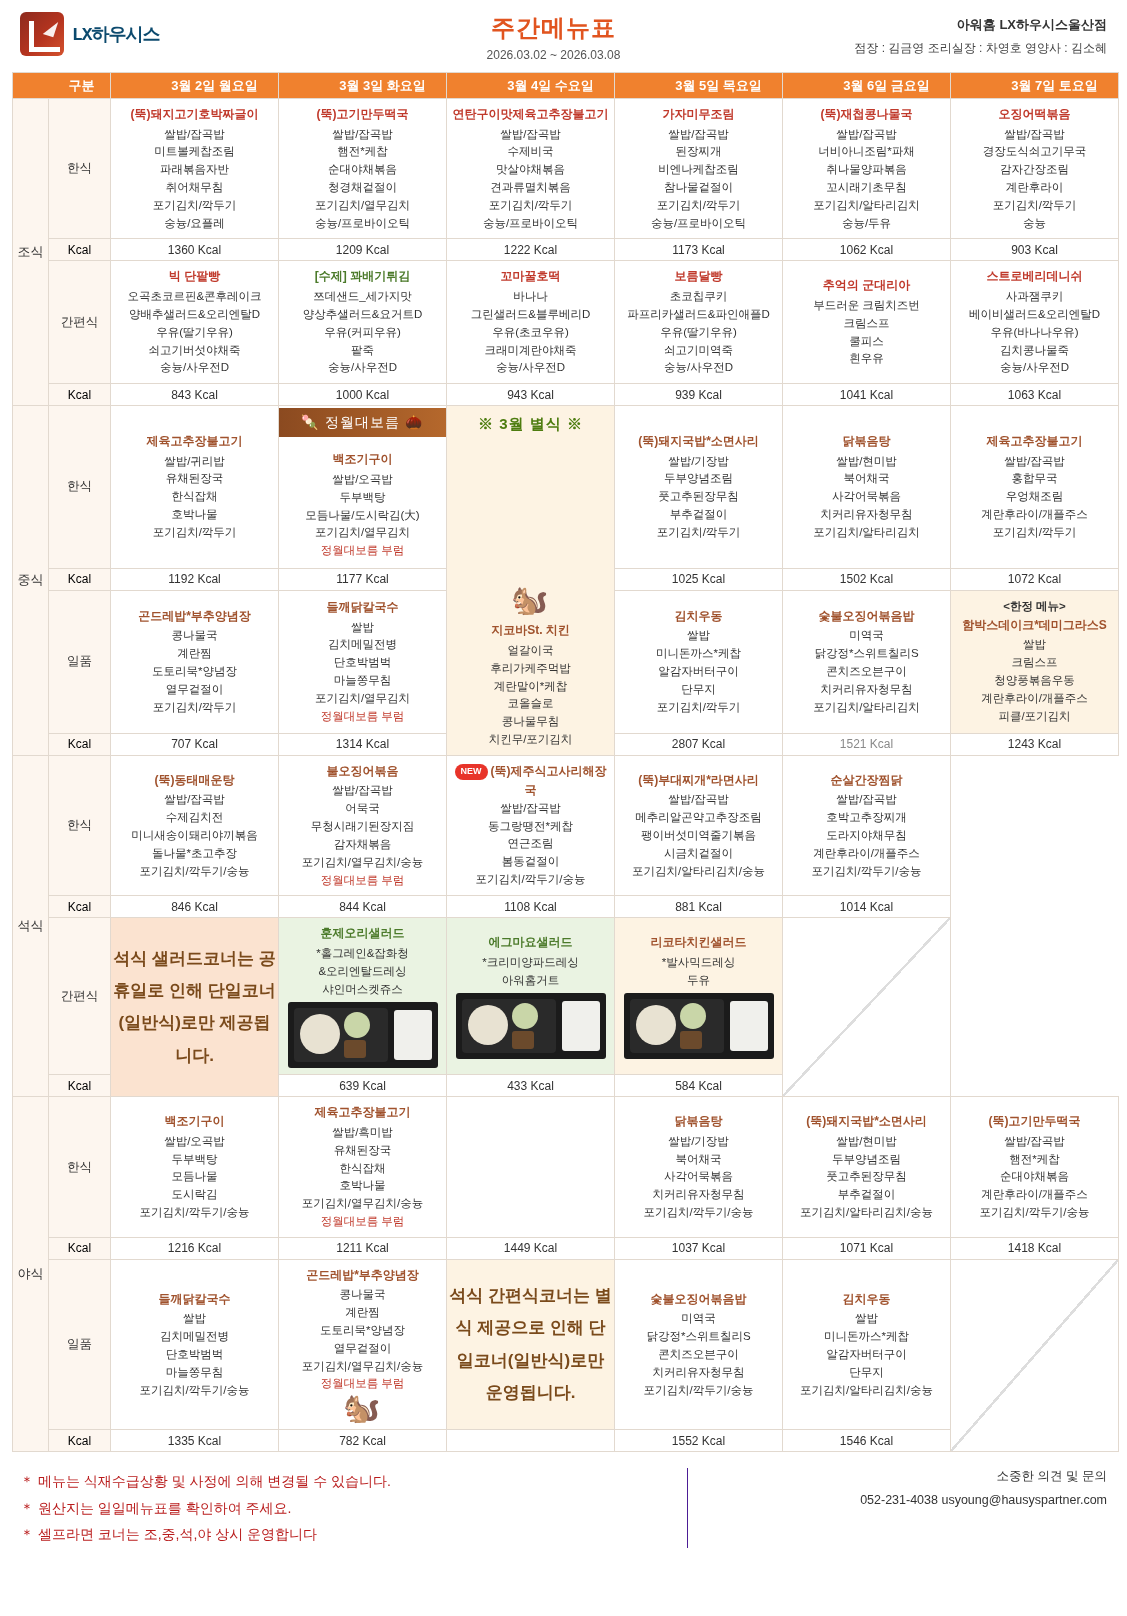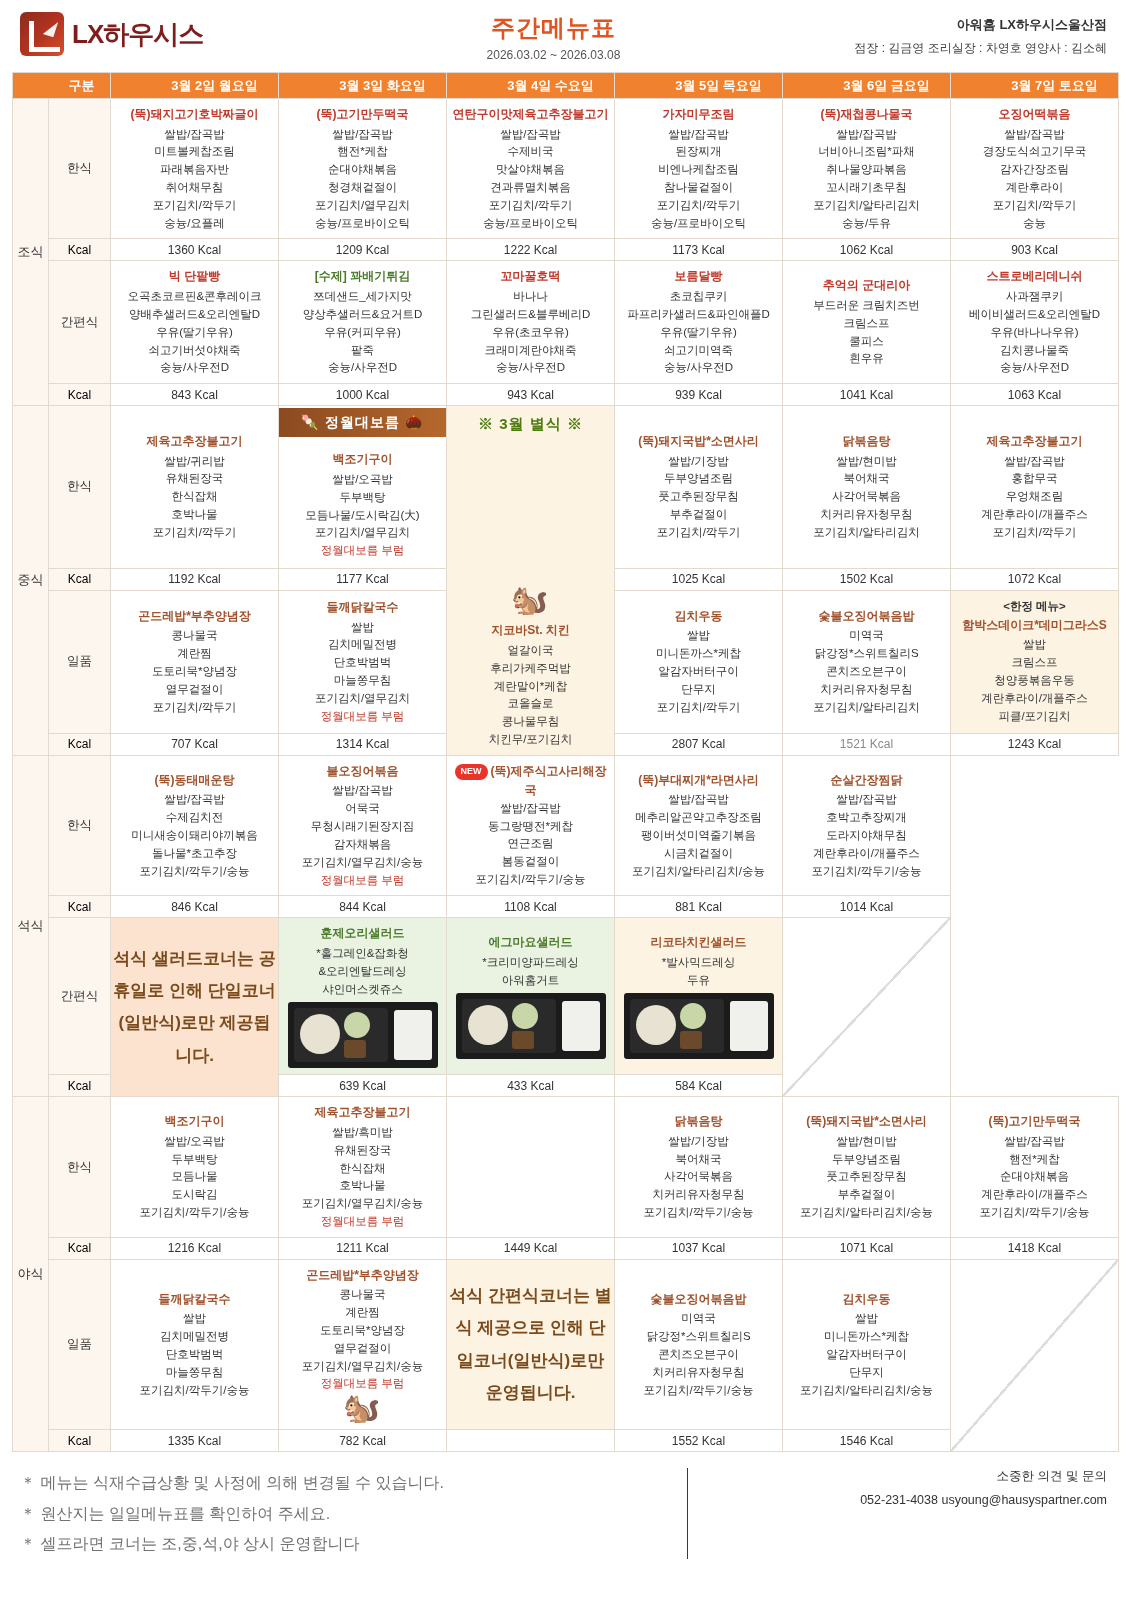--- a/index.html
+++ b/index.html
@@ -26,21 +26,21 @@
   }
   .logo-mark::after {
     content: ""; position: absolute; right: 8px; top: 8px;
     width: 0; height: 0;
     border-left: 11px solid transparent;
     border-right: 0 solid transparent;
     border-bottom: 16px solid #ffffff;
     transform: rotate(18deg);
     opacity: .92;
   }
-  .logo-text { font-size: 26px; font-weight: bold; color: #7f1d1d; letter-spacing: -1px; }
+  .logo-text { font-size: 18px; font-weight: bold; color: #0c4a6e; letter-spacing: -1px; font-family: Liberation Mono, monospace; }
   .title-block { flex: 1; text-align: center; }
   .main-title { font-size: 24px; font-weight: bold; color: #e1541f; letter-spacing: 1px; }
   .date-range { font-size: 12px; color: #555; margin-top: 4px; }
   .store-block { width: 300px; text-align: right; font-size: 12px; color: #333; padding-top: 4px; }
   .store-name { font-weight: bold; margin-bottom: 6px; font-size: 13px; }
   .store-staff { color: #444; }
 
   
   table.menu { border-collapse: collapse; width: 100%; table-layout: fixed; }
   table.menu td, table.menu th { border: 1px solid #e2d9cf; vertical-align: middle; }
@@ -71,21 +71,21 @@
   td.kcal { text-align: center; font-size: 12px; color: #333; height: 22px; }
   .kcal.grey { color: #8a8a8a; }
 
   .bg-cream { background: #fdf3e3; }
   .bg-peach { background: #fbe3d0; }
   .bg-green { background: #eaf3e2; }
   .bg-white { background: #ffffff; }
 
   .jeongwol-banner {
     background: linear-gradient(90deg,#8b4a20,#b5682c);
-    color: #fff; font-weight: bold; font-size: 14px; padding: 4px 16px;
+    color: #fff; font-weight: normal; font-size: 14px; padding: 4px 16px;
     margin: -6px -2px 13px -2px; letter-spacing: 1px;
   }
   .special-box {
     font-size: 15px; color: #4d7c0f; font-weight: bold; letter-spacing: 1px;
   }
   .notice-box { font-size: 17px; color: #7a4a1b; line-height: 1.9; font-weight: bold; }
   .limited { font-weight: bold; color: #333; }
   .new-badge {
     display: inline-block; background: #e8342a; color: #fff; font-size: 9px;
     font-weight: bold; border-radius: 9px; padding: 1px 6px; vertical-align: middle;
@@ -106,21 +106,21 @@
   }
   .photo .bowl1 { position: absolute; left: 12px; top: 12px; width: 40px; height: 40px; border-radius: 50%; background: #e8e2d2; }
   .photo .bowl2 { position: absolute; left: 56px; top: 10px; width: 26px; height: 26px; border-radius: 50%; background: #c9d6a8; }
   .photo .bowl3 { position: absolute; left: 56px; top: 38px; width: 22px; height: 18px; border-radius: 3px; background: #6b4a2c; }
   .photo .side { position: absolute; right: 6px; top: 8px; width: 38px; height: 50px; background: #f0f0ec; border-radius: 3px; }
 
   .squirrel { font-size: 30px; line-height: 1; }
 
   
   .footer { display: flex; margin-top: 10px; padding: 6px 8px 0 8px; }
-  .footer-left { flex: 1; font-size: 16px; color: #737373; line-height: 1.9; }
+  .footer-left { flex: 1; font-size: 14px; color: #b91c1c; line-height: 1.9; }
   .footer-right { width: 420px; text-align: right; font-size: 12.5px; color: #333; border-left: 1px solid #4c1d95; padding-left: 16px; }
   .footer-right .ft-title { margin-bottom: 8px; }
   .footer-right .ft-contact { color: #333; }
 </style>
 </head>
 <body>
 
 <div class="page">
 
   <div class="header">

